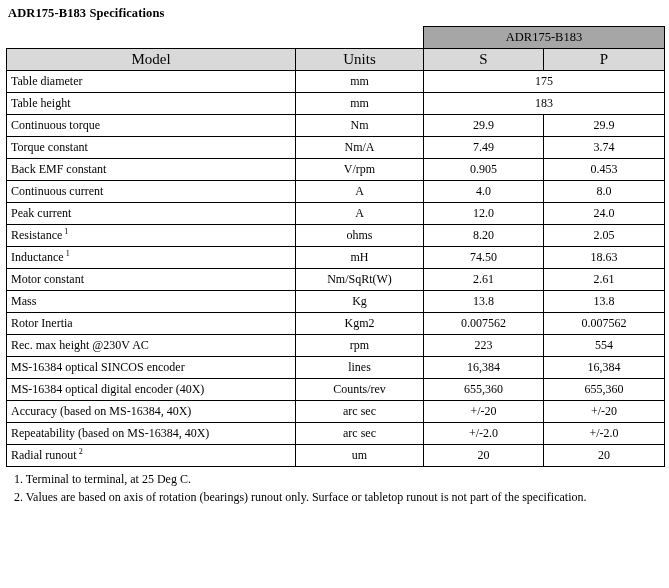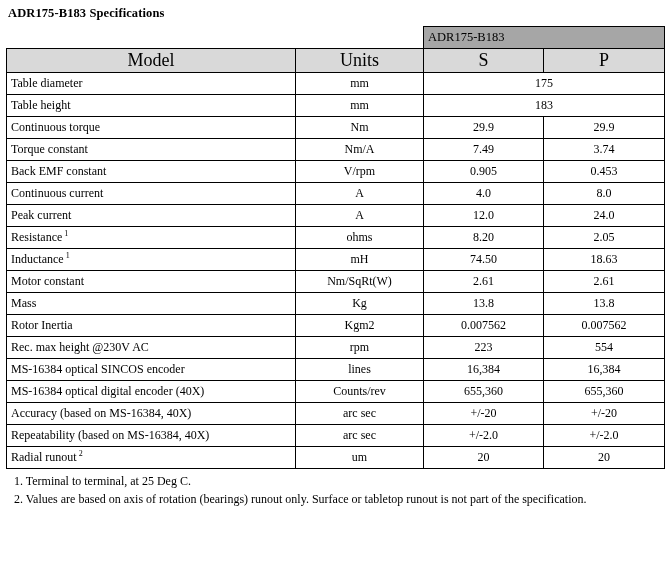--- a/index.html
+++ b/index.html
@@ -48,30 +48,30 @@
 
   .hdr-blank {
     border-left: none !important;
     border-top: none !important;
     border-right: none !important;
     border-bottom: none !important;
     background: #ffffff;
   }
   .hdr-group {
     background: #a6a6a6;
-    text-align: left;
+    text-align: center;
     font-weight: bold;
     font-size: 12.5px;
     height: 20px;
   }
   .hdr-row th {
     background: #d9d9d9;
     text-align: center;
     font-weight: bold;
-    font-size: 18px;
+    font-size: 15px;
     height: 20px;
   }
   .lbl {
     text-align: left;
     padding-left: 5px;
   }
   .ctr {
     text-align: center;
   }
   sup {

